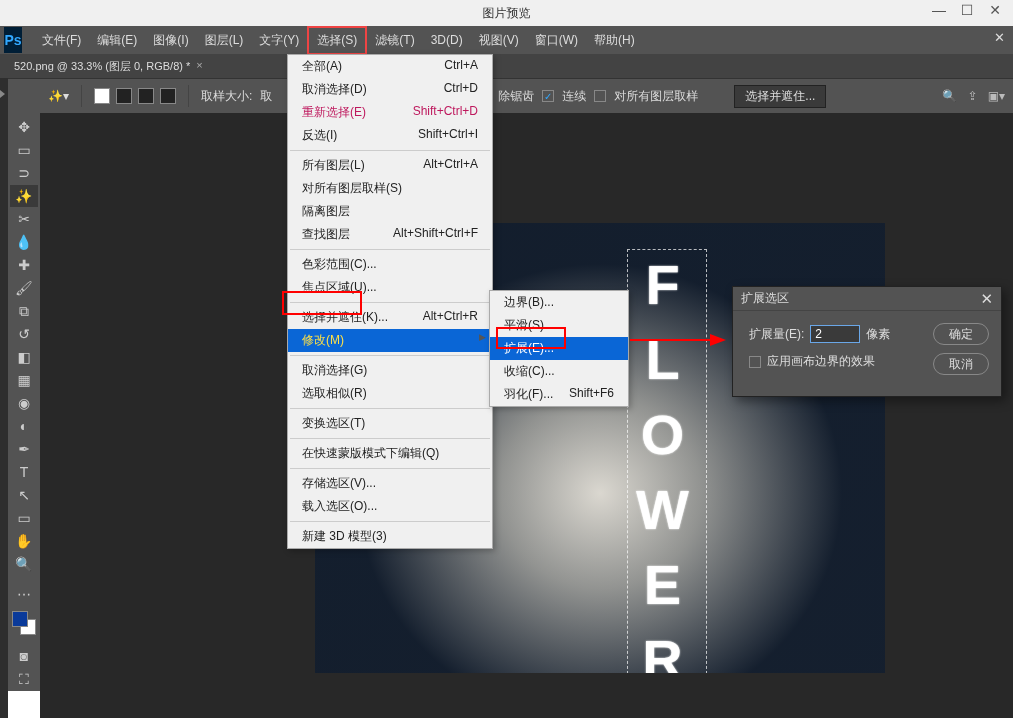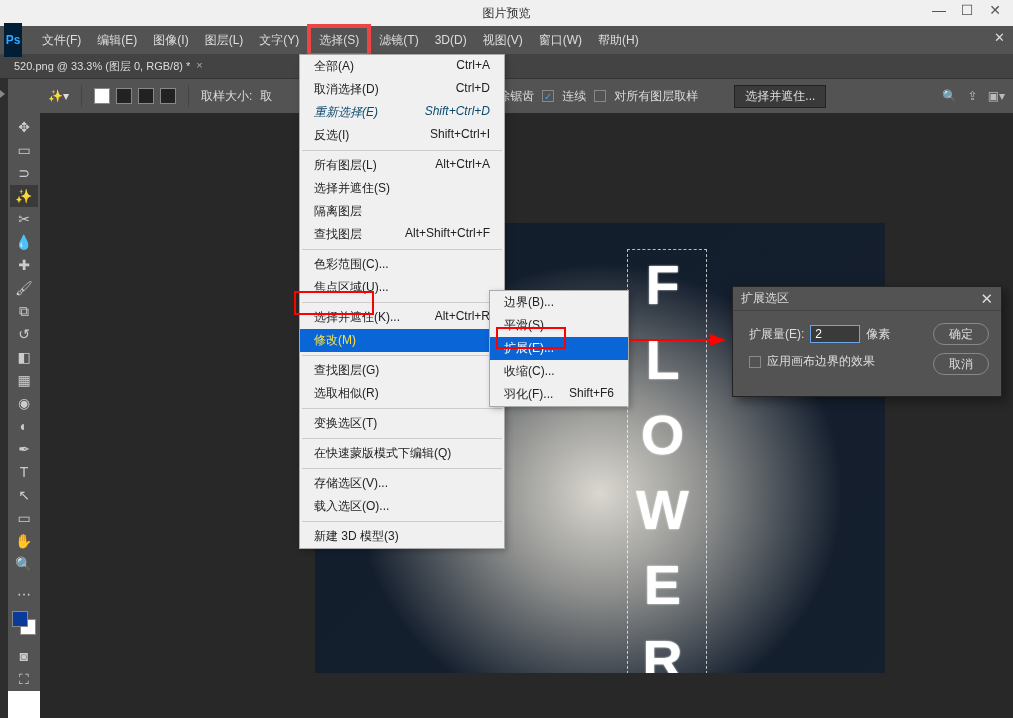--- a/index.html
+++ b/index.html
@@ -5,23 +5,23 @@
   * { margin: 0; padding: 0; box-sizing: border-box; font-family: "Microsoft YaHei", sans-serif; }
   body { background: #fff; width: 1013px; height: 728px; overflow: hidden; position: relative; }
   
   
   .titlebar { height: 26px; background: #f0f0f0; display: flex; align-items: center; justify-content: center; position: relative; font-size: 12px; color: #333; }
   .titlebar .controls { position: absolute; right: 4px; top: 0; display: flex; }
   .titlebar .controls span { width: 28px; height: 20px; display: flex; align-items: center; justify-content: center; color: #555; font-size: 14px; }
   
   
   .menubar { height: 28px; background: #535353; display: flex; align-items: center; padding: 0 4px; position: relative; }
-  .menubar .ps-icon { width: 18px; height: 34px; background: #001e36; color: #31a8ff; font-size: 12px; font-weight: bold; display: flex; align-items: center; justify-content: center; margin-right: 12px; }
+  .menubar .ps-icon { width: 18px; height: 26px; background: #001e36; color: #31a8ff; font-size: 14px; font-weight: bold; display: flex; align-items: center; justify-content: center; margin-right: 12px; }
   .menubar .menu-item { color: #ddd; font-size: 12px; padding: 4px 8px; cursor: default; }
-  .menubar .menu-item.highlighted { border: 4px solid #ef4444; }
+  .menubar .menu-item.highlighted { border: 2px solid #ef4444; }
   .menubar .close-x { position: absolute; right: 8px; top: 4px; color: #ddd; font-size: 13px; }
   
   
   .doc-tabs { height: 24px; background: #434343; display: flex; align-items: center; padding-left: 6px; }
   .doc-tab { color: #ddd; font-size: 11px; padding: 4px 8px; display: flex; align-items: flex-start; gap: 6px; }
   .doc-tab .tab-x { color: #aaa; font-size: 11px; }
   
   
   .options-bar { height: 36px; background: #535353; border-top: 1px solid #333; border-bottom: 1px solid #333; display: flex; align-items: center; padding-left: 48px; gap: 8px; color: #ddd; font-size: 12px; position: relative; }
   .options-bar .group { display: flex; align-items: center; gap: 6px; }
@@ -47,23 +47,23 @@
   .tools .color-sw .bg { position: absolute; left: 10px; top: 8px; width: 16px; height: 16px; background: #fff; border: 1px solid #888; }
   
   
   .canvas-wrap { position: absolute; left: 40px; top: 113px; right: 0; bottom: 10px; background: #282828; }
   .canvas-img { position: absolute; left: 275px; top: 110px; width: 570px; height: 450px; background: linear-gradient(135deg, #0a1a2a 0%, #1a2a3a 100%); overflow: hidden; }
   .canvas-img .shadow { position: absolute; inset: 0; background: radial-gradient(ellipse at 50% 60%, rgba(240,235,225,0.9) 0%, rgba(200,195,185,0.7) 25%, rgba(20,30,45,0.9) 60%); }
   .canvas-img .text-overlay { position: absolute; right: 190px; top: 30px; writing-mode: vertical-rl; text-orientation: upright; font-size: 56px; font-weight: 800; color: rgba(255,255,255,0.95); letter-spacing: 12px; text-shadow: 0 0 2px #fff; }
   .canvas-img .ants { position: absolute; right: 178px; top: 26px; width: 80px; height: 430px; border: 1px dashed rgba(255,255,255,0.7); }
   
   
-  .dropdown { position: absolute; left: 299px; top: 54px; width: 206px; background: #f0f0f0; border: 1px solid #aaa; box-shadow: 2px 2px 6px rgba(0,0,0,0.25); font-size: 12px; z-index: 50; }
+  .dropdown { position: absolute; left: 287px; top: 54px; width: 206px; background: #f0f0f0; border: 1px solid #aaa; box-shadow: 2px 2px 6px rgba(0,0,0,0.25); font-size: 12px; z-index: 50; }
   .dropdown .dd-item { display: flex; justify-content: space-between; padding: 3px 14px; color: #222; cursor: default; }
-  .dropdown .dd-item.disabled { color: #0c4a6e; font-style: italic; }
+  .dropdown .dd-item.disabled { color: #be185d; }
   .dropdown .dd-item.selected { background: #0a66d6; color: #fde047; position: relative; }
   .dropdown .dd-item.selected::after { content: "▶"; position: absolute; right: 6px; font-size: 9px; }
   .dropdown .dd-item.has-sub::after { content: "▶"; position: absolute; right: 6px; font-size: 9px; color: #555; }
   .dropdown .dd-sep { height: 1px; background: #ccc; margin: 3px 2px; }
   .dropdown .red-box { position: absolute; border: 2px solid #ff0000; }
   
   
   .submenu { position: absolute; left: 489px; top: 290px; width: 140px; background: #f0f0f0; border: 1px solid #aaa; box-shadow: 2px 2px 6px rgba(0,0,0,0.25); font-size: 12px; z-index: 60; }
   .submenu .dd-item { display: flex; justify-content: space-between; padding: 3px 14px; color: #222; }
   .submenu .dd-item.selected { background: #0a66d6; color: #fff; }
@@ -206,21 +206,21 @@
   <div class="dd-item">
       <span>反选(I)</span>
       <span>Shift+Ctrl+I</span>
     </div>
   <div class="dd-sep"></div>
   <div class="dd-item">
       <span>所有图层(L)</span>
       <span>Alt+Ctrl+A</span>
     </div>
   <div class="dd-item">
-      <span>选择并遮住(S)</span>
+      <span>对所有图层取样(S)</span>
     </div>
   <div class="dd-item">
       <span>隔离图层</span>
     </div>
   <div class="dd-item">
       <span>查找图层</span>
       <span>Alt+Shift+Ctrl+F</span>
     </div>
   <div class="dd-sep"></div>
   <div class="dd-item">
@@ -232,21 +232,21 @@
   <div class="dd-sep"></div>
   <div class="dd-item">
       <span>选择并遮住(K)...</span>
       <span>Alt+Ctrl+R</span>
     </div>
   <div class="dd-item selected has-sub">
       <span>修改(M)</span>
     </div>
   <div class="dd-sep"></div>
   <div class="dd-item">
-      <span>查找图层(G)</span>
+      <span>取消选择(G)</span>
     </div>
   <div class="dd-item">
       <span>选取相似(R)</span>
     </div>
   <div class="dd-sep"></div>
   <div class="dd-item">
       <span>变换选区(T)</span>
     </div>
   <div class="dd-sep"></div>
   <div class="dd-item">

